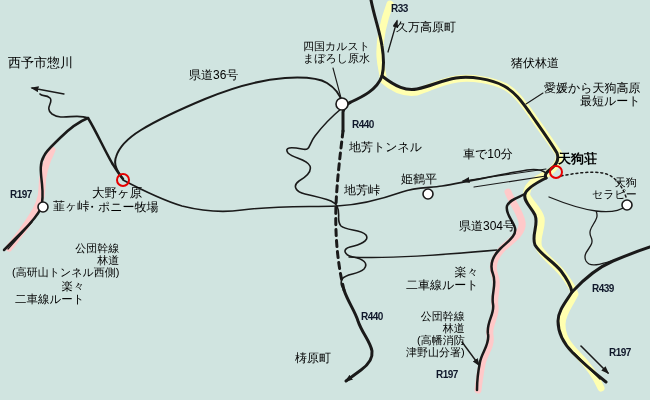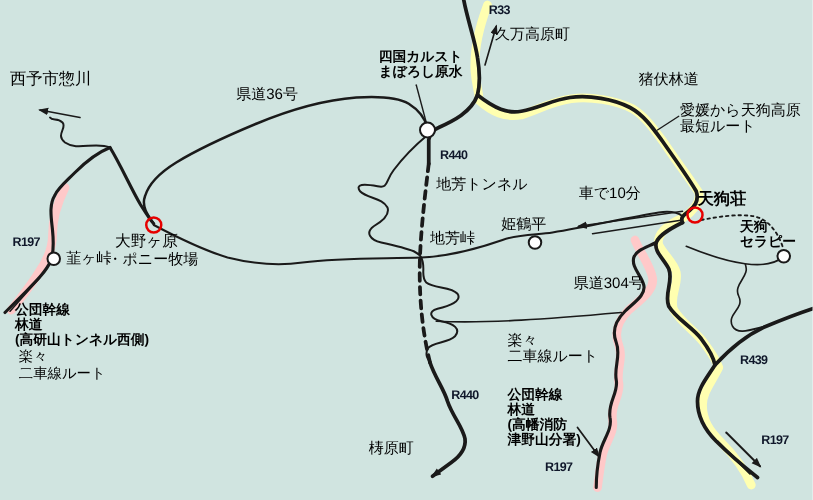--- a/index.html
+++ b/index.html
@@ -12,33 +12,34 @@
   .map-container svg{position:absolute;left:0;top:0;}
   .road{fill:none;stroke:#1a1a1a;stroke-linecap:round;stroke-linejoin:round;}
   .route{fill:none;stroke-linecap:round;stroke-linejoin:round;}
   .lbl{
     position:absolute;
     font-size:12px;
     line-height:1.1;
     color:#000;
     white-space:pre-line;
     letter-spacing:0px;
+    text-align:right;
   }
   .rlbl{
     position:absolute;
     font-size:10px;
     font-weight:bold;
     line-height:1;
     color:#0f172a;
     letter-spacing:-0.5px;
     font-family:"Liberation Sans","DejaVu Sans",sans-serif;
   }
   .big{font-size:13px;}
   .bold{font-weight:bold;}
-  .small{font-size:11px;font-weight:bold;}
+  .small{font-size:11px;}
 </style>
 </head>
 <body>
 
 <div class="map-container">
 
 <svg width="650" height="400" viewBox="0 0 650 400">
   <defs>
     <marker id="ah" markerWidth="10" markerHeight="10" refX="6.5" refY="3" orient="auto" markerUnits="userSpaceOnUse">
       <path d="M0,0 L8,3 L0,6 Z" fill="#1a1a1a"></path>

